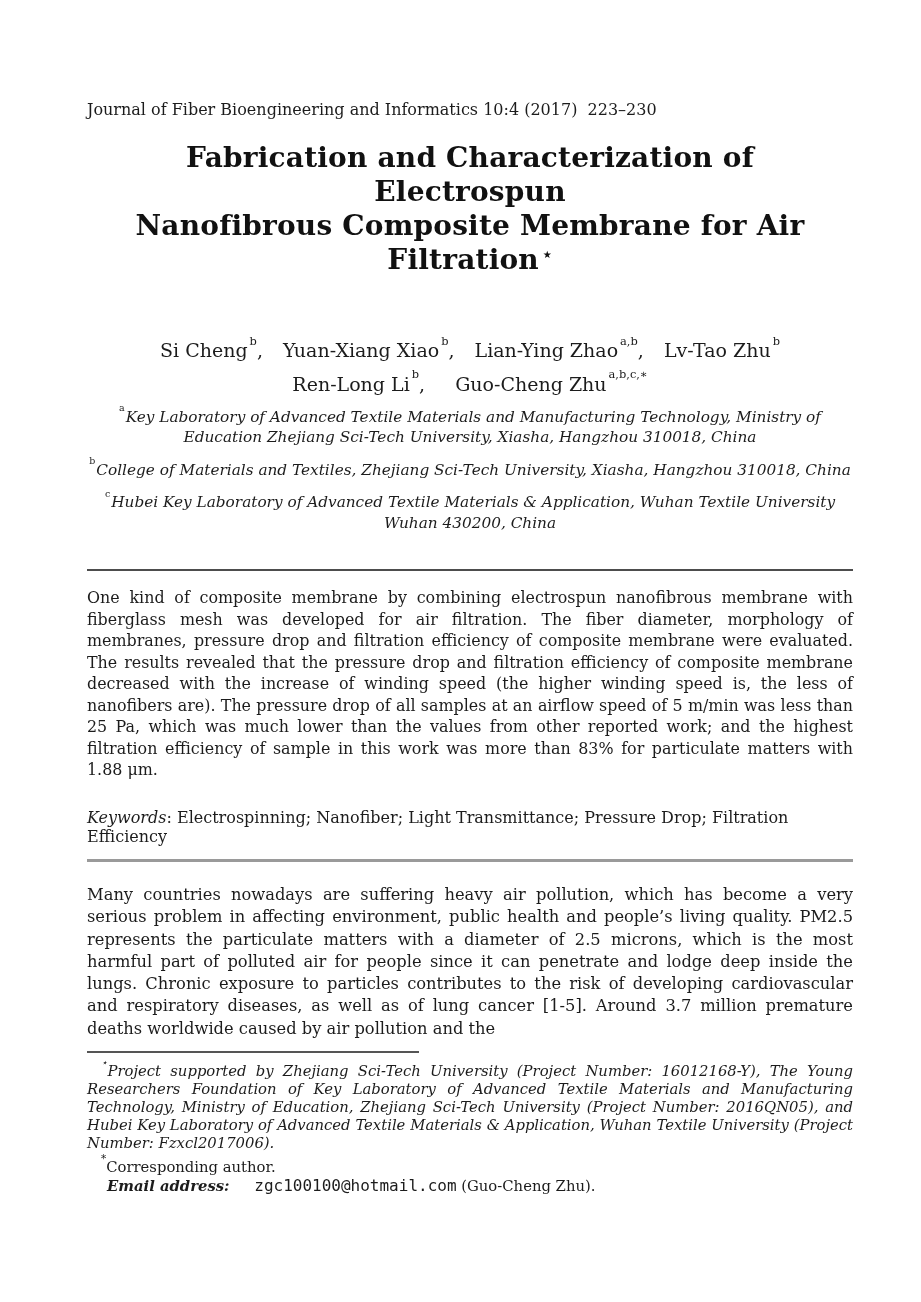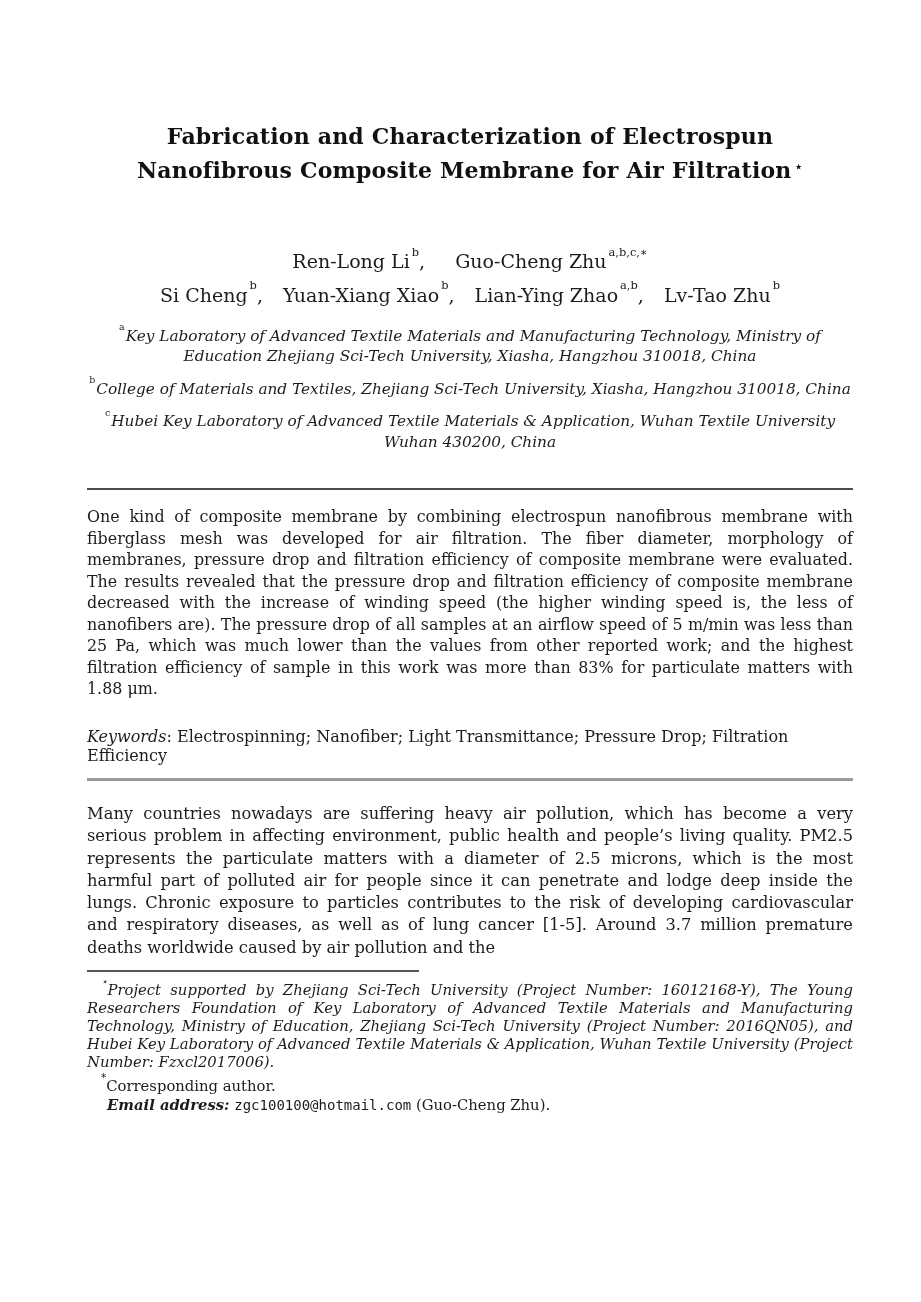--- a/index.html
+++ b/index.html
@@ -7,69 +7,70 @@
     position:relative;
     width:921px; height:1302px;
     box-sizing:border-box;
     background:#ffffff;
     color:#1c1c1c;
     font-family:"DejaVu Serif","Liberation Serif",serif;
     padding:99px 68px 0 87px;
     overflow:hidden;
   }
   .hdr { font-size:16px; line-height:22px; }
-  .title-block { text-align:center; margin-top:20px; font-weight:bold; font-size:22px; line-height:34px; letter-spacing:0.2px; color:#111; }
+  .title-block { text-align:center; margin-top:20px; font-weight:bold; font-size:28px; line-height:34px; letter-spacing:0.2px; color:#111; }
   .title-star { font-size:60%; position:relative; top:-0.55em; margin-left:3px; font-family:"DejaVu Sans","DejaVu Serif",serif; }
   .authors { text-align:center; margin-top:52px; font-size:19px; line-height:29px; }
   .authors sup { font-size:60%; position:relative; top:-0.45em; margin-left:2px; }
   .sep { margin-right:14px; }
   .sep-wide { margin-right:24px; }
-  .affils { margin-top:12px; text-align:center; }
+  .affils { margin-top:4px; text-align:center; }
   .affil { font-style:italic; font-size:15.3px; line-height:20.5px; margin-bottom:8px; }
   .affil sup { font-style:normal; font-size:62%; position:relative; top:-0.45em; margin-right:1px; }
   .rule-dark { border:none; border-top:2px solid #4d4d4d; margin:36px 0 0 0; }
   .rule-gray { border:none; border-top:3px solid #9a9a9a; margin:13px 0 0 0; }
   .abs-head { margin-top:9px; font-weight:bold; font-size:17px; }
   .abs-text { margin:16px 0 0 0; font-size:15.9px; line-height:21.5px; text-align:justify; }
   .keywords { margin-top:27px; font-size:16px; }
   .keywords .kw-label { font-style:italic; }
   .sec-head { margin-top:62px; font-weight:bold; font-size:23px; color:#111; }
   .sec-head .sec-num { margin-right:27px; }
   .body-text { margin:22px 0 0 0; font-size:16.3px; line-height:22.3px; text-align:justify; }
   .fn-rule { border:none; border-top:2px solid #555; width:332px; margin:11px 0 0 0; }
   .fn-text { margin:4px 0 0 0; font-size:14.8px; line-height:18px; text-align:justify; text-indent:14px;font-style:italic; }
   .fn-text sup, .fn-line sup { font-size:70%; position:relative; top:-0.35em; }
   .fn-line { margin-top:1px; font-size:14.8px; line-height:18.6px; padding-left:14px; }
   .fn-email { padding-left:20px; }
   .em-label { font-style:italic;font-weight:bold; }
-  .mono { font-family:"DejaVu Sans Mono","Liberation Mono",monospace; font-size:14px; }
+  .mono { font-family:"DejaVu Sans Mono","Liberation Mono",monospace; font-size:16px;margin-left:20px; }
 </style>
 </head>
 <body>
 
 <div class="page">
 
   <div class="hdr">
+    <div>Journal of Fiber Bioengineering and Informatics 10:4 (2017) &nbsp;223–230</div>
   </div>
 
   <div class="title-block">
     <div>Fabrication and Characterization of Electrospun</div>
     <div><span>Nanofibrous Composite Membrane for Air Filtration</span><span class="title-star">⋆</span></div>
   </div>
 
   <div class="authors">
     <div>
-      <span><span>Ren-Long Li</span><sup>b</sup><span class="sep-wide">,</span></span>
-      <span><span>Guo-Cheng Zhu</span><sup>a,b,c,∗</sup></span>
-    </div>
-    <div>
       <span><span>Si Cheng</span><sup>b</sup><span class="sep">,</span></span>
       <span><span>Yuan-Xiang Xiao</span><sup>b</sup><span class="sep">,</span></span>
       <span><span>Lian-Ying Zhao</span><sup>a,b</sup><span class="sep">,</span></span>
       <span><span>Lv-Tao Zhu</span><sup>b</sup></span>
+    </div>
+    <div>
+      <span><span>Ren-Long Li</span><sup>b</sup><span class="sep-wide">,</span></span>
+      <span><span>Guo-Cheng Zhu</span><sup>a,b,c,∗</sup></span>
     </div>
   </div>
 
   <div class="affils">
     <div class="affil"><sup>a</sup><span>Key Laboratory of Advanced Textile Materials and Manufacturing Technology, Ministry of Education Zhejiang Sci-Tech University, Xiasha, Hangzhou 310018, China</span></div>
     <div class="affil"><sup>b</sup><span>College of Materials and Textiles, Zhejiang Sci-Tech University, Xiasha, Hangzhou 310018, China</span></div>
     <div class="affil"><sup>c</sup><span>Hubei Key Laboratory of Advanced Textile Materials &amp; Application, Wuhan Textile University Wuhan 430200, China</span></div>
   </div>
 
   <hr class="rule-dark">

